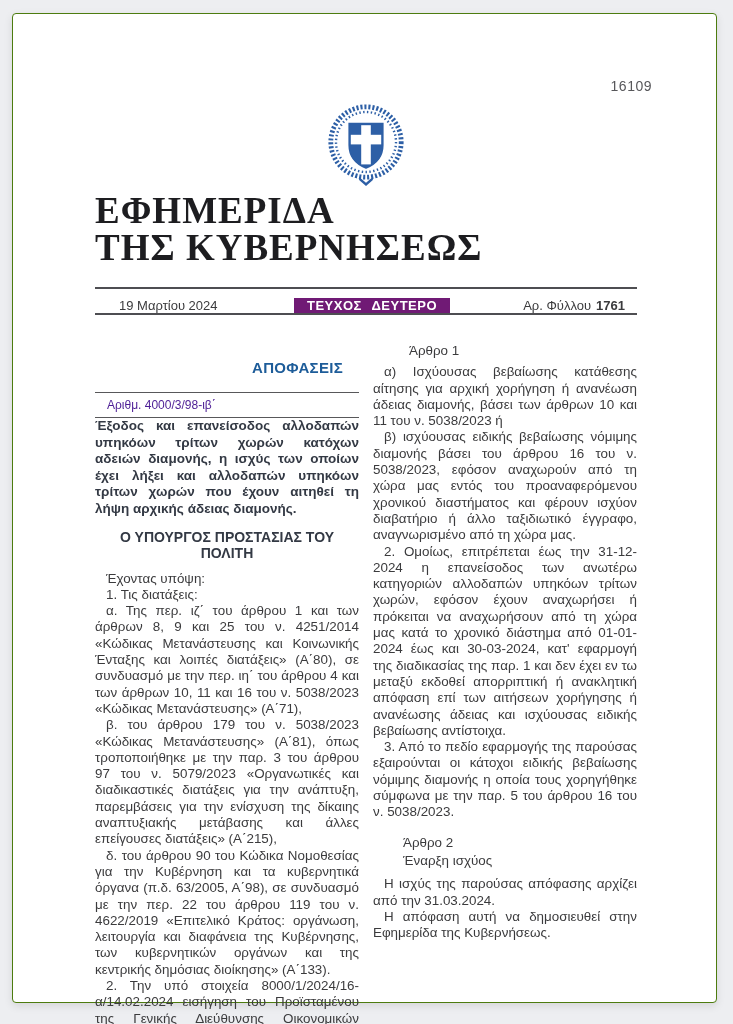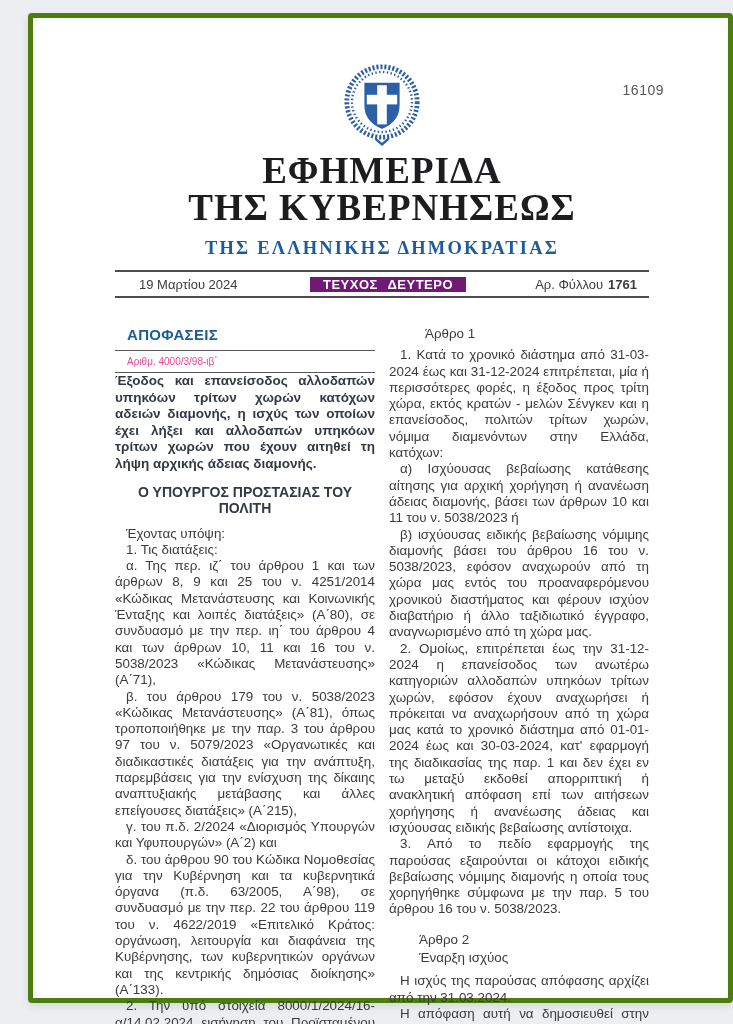--- a/index.html
+++ b/index.html
@@ -3,76 +3,76 @@
 <meta charset="utf-8">
 <style>
   html,body{margin:0;padding:0;}
   body{
     width:733px;height:1024px;position:relative;
     background:#edeef1;
     font-family:"Liberation Sans","DejaVu Sans",sans-serif;
     -webkit-font-smoothing:antialiased;
   }
   .page{
-    position:absolute;left:28px;top:13px;width:705px;height:990px;
-    background:#ffffff;border:5px solid #4d7c0f;border-radius:4px;
+    position:absolute;left:12px;top:13px;width:705px;height:990px;
+    background:#ffffff;border:1px solid #4d7c0f;border-radius:4px;
     box-shadow:0 3px 8px rgba(0,0,0,0.10);
     box-sizing:border-box;
     padding:0 79px 0 82px;
     color:#3b3b3d;
   }
   .page-number{
     position:absolute;top:64px;right:64px;
     font-size:14px;color:#57575a;letter-spacing:.5px;
   }
   
-  .masthead{ text-align:center; padding-top:44px; }
+  .masthead{ text-align:left; padding-top:44px;margin-top:44px; }
   .emblem{ display:block;margin:0 auto; }
   .mast-title{
     margin:2px 0 0 0;
     font-family:"Liberation Serif","DejaVu Serif",serif;
     font-weight:bold;color:#1d1d20;
     font-size:37px;line-height:37px;letter-spacing:1px;
   }
   .mast-sub{
     margin:12px 0 0 0;
     font-family:"Liberation Serif","DejaVu Serif",serif;
     font-weight:bold;color:#1d5c99;
     font-size:18.5px;letter-spacing:2.2px;
   }
   
   .info-bar{
-    margin-top:11px;
+    margin-top:21px;
     border-top:2px solid #4e4e52;
     border-bottom:2px solid #4e4e52;
-    height:24px;display:flex;align-items:center;
+    height:24px;display:flex;align-items:flex-end;
     font-size:13px;color:#3b3b3d;
   }
   .info-left{flex:1;display:flex;align-items:center;padding-left:24px;}
   .info-center{
     width:156px;background:#701a75;color:#ffffff;
     display:flex;align-items:center;justify-content:center;
     font-weight:bold;letter-spacing:.5px;word-spacing:6px;font-size:13px;
   }
   .info-right{flex:1;display:flex;align-items:center;justify-content:flex-end;padding-right:12px;}
   .info-right .num{font-weight:bold;margin-left:5px;}
   
   .columns{display:flex;gap:14px;margin-top:28px;}
   .col{flex:1;min-width:0;}
   p{margin:0;font-size:13.4px;line-height:16.3px;text-align:justify;}
   .indent{text-indent:11px;}
   .section-heading{
-    margin:0;padding-left:12px;
-    font-size:15px;font-weight:bold;color:#1d5c99;letter-spacing:.3px;
+    margin:16px;padding-left:12px;
+    font-size:15px;font-weight:bold;color:#1d5c99;letter-spacing:.3px;text-align:right;
   }
   .rule{border:0;border-top:1px solid #58585a;margin:0;}
   .rule-top{margin-top:7px;}
   .decision-number{
     padding-left:12px;margin:5px 0 5px 0;
-    font-size:10px;color:#ec4899;
+    font-size:12px;color:#4c1d95;
   }
   .subject{
     margin-top:0;font-weight:bold;color:#333944;
     font-size:13.5px;line-height:16.5px;
   }
   .authority{
     margin-top:12px;font-weight:bold;color:#333944;
     font-size:14px;text-align:center;
   }
   .left-body{margin-top:9px;}
@@ -98,21 +98,20 @@
         <path d="M42 96 L50 103 L58 96" stroke-width="3"></path>
       </g>
       <path d="M29 27 h42 v27 c0 16 -9 23.5 -21 28.5 c-12 -5 -21 -12.5 -21 -28.5 z" fill="#2d5fa6" stroke="#2d5fa6" stroke-width="2"></path>
       <rect x="44" y="29" width="12" height="49" fill="#ffffff"></rect>
       <rect x="31" y="41" width="38" height="12" fill="#ffffff"></rect>
     </svg>
     <h1 class="mast-title">
       <span>ΕΦΗΜΕΡΙΔΑ</span><br>
       <span>ΤΗΣ ΚΥΒΕΡΝΗΣΕΩΣ</span>
     </h1>
-    <h2 class="mast-sub">ΤΗΣ ΕΛΛΗΝΙΚΗΣ ΔΗΜΟΚΡΑΤΙΑΣ</h2>
   </header>
 
   <div class="info-bar">
     <div class="info-left">19 Μαρτίου 2024</div>
     <div class="info-center">ΤΕΥΧΟΣ ΔΕΥΤΕΡΟ</div>
     <div class="info-right">
       <span>Αρ. Φύλλου</span>
       <span class="num">1761</span>
     </div>
   </div>
@@ -124,29 +123,27 @@
       <hr class="rule rule-top">
       <div class="decision-number">Αριθμ. 4000/3/98-ιβ΄</div>
       <hr class="rule">
       <p class="subject">Έξοδος και επανείσοδος αλλοδαπών υπηκόων τρίτων χωρών κατόχων αδειών διαμονής, η ισχύς των οποίων έχει λήξει και αλλοδαπών υπηκόων τρίτων χωρών που έχουν αιτηθεί τη λήψη αρχικής άδειας διαμονής.</p>
       <p class="authority">Ο ΥΠΟΥΡΓΟΣ ΠΡΟΣΤΑΣΙΑΣ ΤΟΥ ΠΟΛΙΤΗ</p>
       <div class="left-body">
         <p class="indent">Έχοντας υπόψη:</p>
         <p class="indent">1. Τις διατάξεις:</p>
         <p class="indent">α. Της περ. ιζ΄ του άρθρου 1 και των άρθρων 8, 9 και 25 του ν. 4251/2014 «Κώδικας Μετανάστευσης και Κοινωνικής Ένταξης και λοιπές διατάξεις» (Α΄80), σε συνδυασμό με την περ. ιη΄ του άρθρου 4 και των άρθρων 10, 11 και 16 του ν. 5038/2023 «Κώδικας Μετανάστευσης» (Α΄71),</p>
         <p class="indent">β. του άρθρου 179 του ν. 5038/2023 «Κώδικας Μετανάστευσης» (Α΄81), όπως τροποποιήθηκε με την παρ. 3 του άρθρου 97 του ν. 5079/2023 «Οργανωτικές και διαδικαστικές διατάξεις για την ανάπτυξη, παρεμβάσεις για την ενίσχυση της δίκαιης αναπτυξιακής μετάβασης και άλλες επείγουσες διατάξεις» (Α΄215),</p>
-        <p class="indent">γ. του π.δ. 2/2024 «Διορισμός Υπουργών και Υφυπουργών» (Α΄2) και</p>
         <p class="indent">δ. του άρθρου 90 του Κώδικα Νομοθεσίας για την Κυβέρνηση και τα κυβερνητικά όργανα (π.δ. 63/2005, Α΄98), σε συνδυασμό με την περ. 22 του άρθρου 119 του ν. 4622/2019 «Επιτελικό Κράτος: οργάνωση, λειτουργία και διαφάνεια της Κυβέρνησης, των κυβερνητικών οργάνων και της κεντρικής δημόσιας διοίκησης» (Α΄133).</p>
         <p class="indent">2. Την υπό στοιχεία 8000/1/2024/16-α/14.02.2024 εισήγηση του Προϊσταμένου της Γενικής Διεύθυνσης Οικονομικών Υπηρεσιών και Επιτελικού Σχεδιασμού του Υπουργείου Προστασίας του Πολίτη, από την οποία προκύπτει ότι από τις διατάξεις της παρούσας δεν προκαλείται πρόσθετη οικονομική επιβάρυνση σε βάρος των πιστώσεων του Προϋπολογισμού Εξόδων του Υπουργείου Προστασίας του Πολίτη, αποφασίζουμε:</p>
       </div>
     </section>
 
     <section class="col">
       <p class="article-heading">Άρθρο 1</p>
-      <p class="indent">1. Κατά το χρονικό διάστημα από 31-03-2024 έως και 31-12-2024 επιτρέπεται, μία ή περισσότερες φορές, η έξοδος προς τρίτη χώρα, εκτός κρατών - μελών Σένγκεν και η επανείσοδος, πολιτών τρίτων χωρών, νόμιμα διαμενόντων στην Ελλάδα, κατόχων:</p>
       <p class="indent">α) Ισχύουσας βεβαίωσης κατάθεσης αίτησης για αρχική χορήγηση ή ανανέωση άδειας διαμονής, βάσει των άρθρων 10 και 11 του ν. 5038/2023 ή</p>
       <p class="indent">β) ισχύουσας ειδικής βεβαίωσης νόμιμης διαμονής βάσει του άρθρου 16 του ν. 5038/2023, εφόσον αναχωρούν από τη χώρα μας εντός του προαναφερόμενου χρονικού διαστήματος και φέρουν ισχύον διαβατήριο ή άλλο ταξιδιωτικό έγγραφο, αναγνωρισμένο από τη χώρα μας.</p>
       <p class="indent">2. Ομοίως, επιτρέπεται έως την 31-12-2024 η επανείσοδος των ανωτέρω κατηγοριών αλλοδαπών υπηκόων τρίτων χωρών, εφόσον έχουν αναχωρήσει ή πρόκειται να αναχωρήσουν από τη χώρα μας κατά το χρονικό διάστημα από 01-01-2024 έως και 30-03-2024, κατ' εφαρμογή της διαδικασίας της παρ. 1 και δεν έχει εν τω μεταξύ εκδοθεί απορριπτική ή ανακλητική απόφαση επί των αιτήσεων χορήγησης ή ανανέωσης άδειας και ισχύουσας ειδικής βεβαίωσης αντίστοιχα.</p>
       <p class="indent">3. Από το πεδίο εφαρμογής της παρούσας εξαιρούνται οι κάτοχοι ειδικής βεβαίωσης νόμιμης διαμονής η οποία τους χορηγήθηκε σύμφωνα με την παρ. 5 του άρθρου 16 του ν. 5038/2023.</p>
 
       <div class="article2-block">
         <p class="article-heading">Άρθρο 2</p>
         <p class="article-subheading">Έναρξη ισχύος</p>
         <p class="indent">Η ισχύς της παρούσας απόφασης αρχίζει από την 31.03.2024.</p>
         <p class="indent">Η απόφαση αυτή να δημοσιευθεί στην Εφημερίδα της Κυβερνήσεως.</p>

